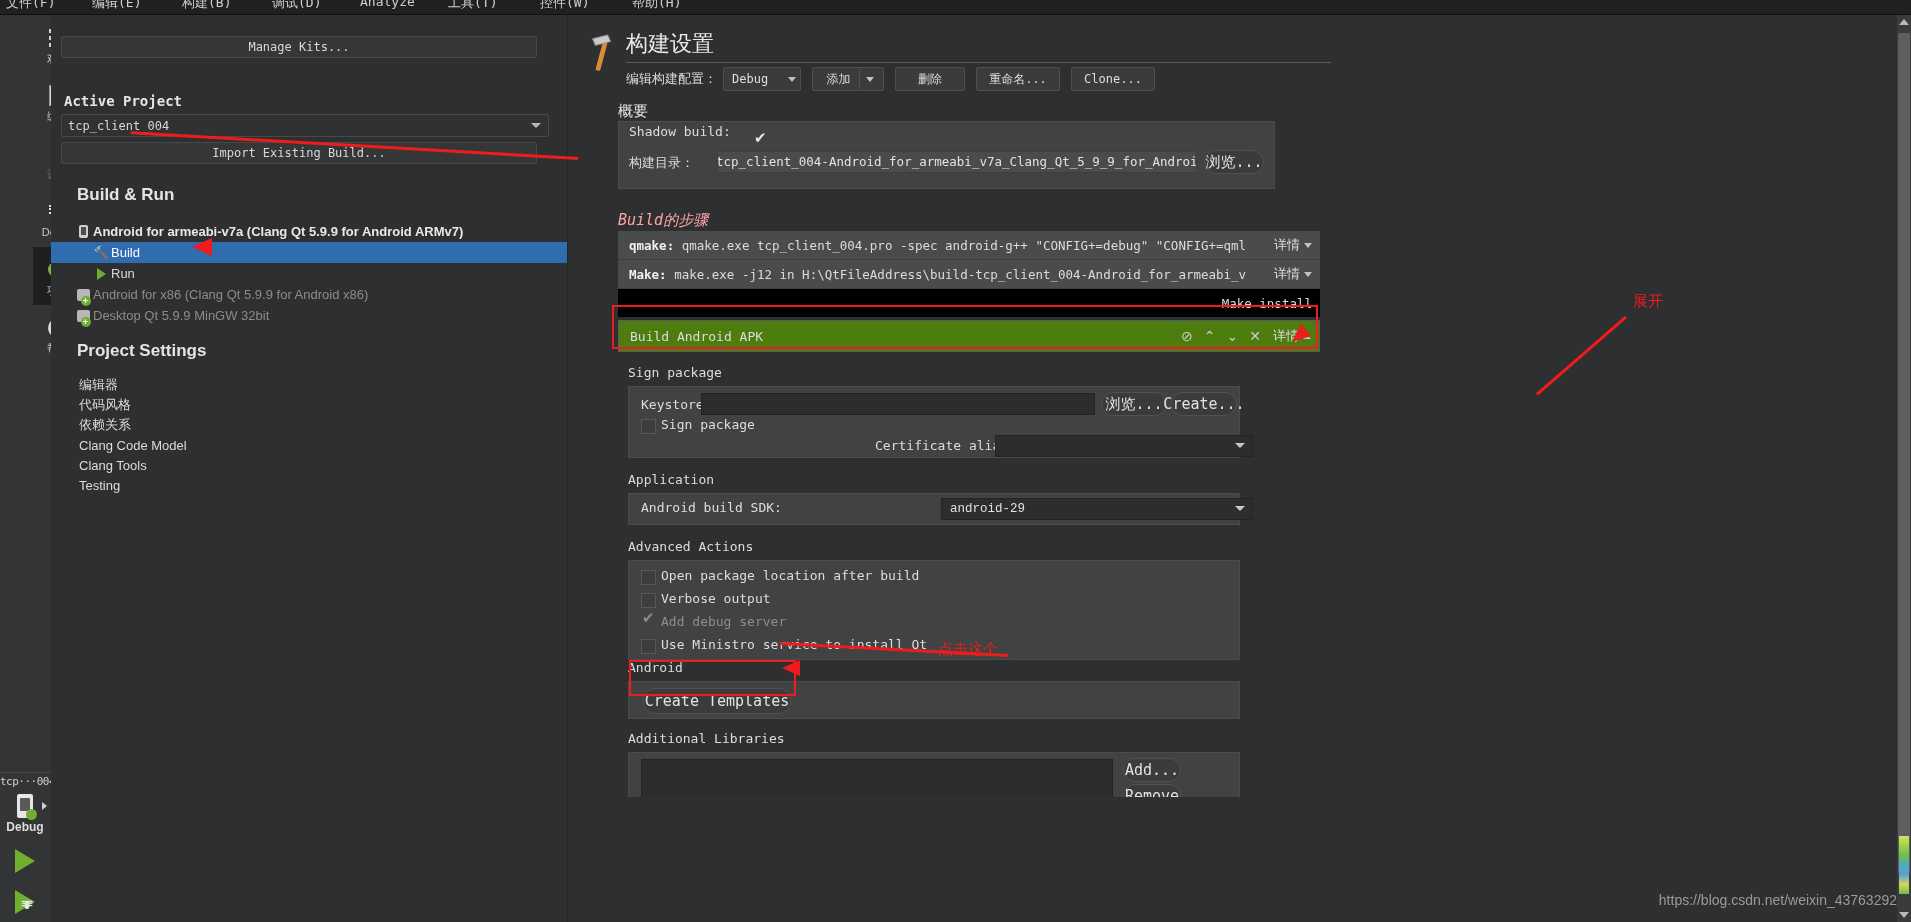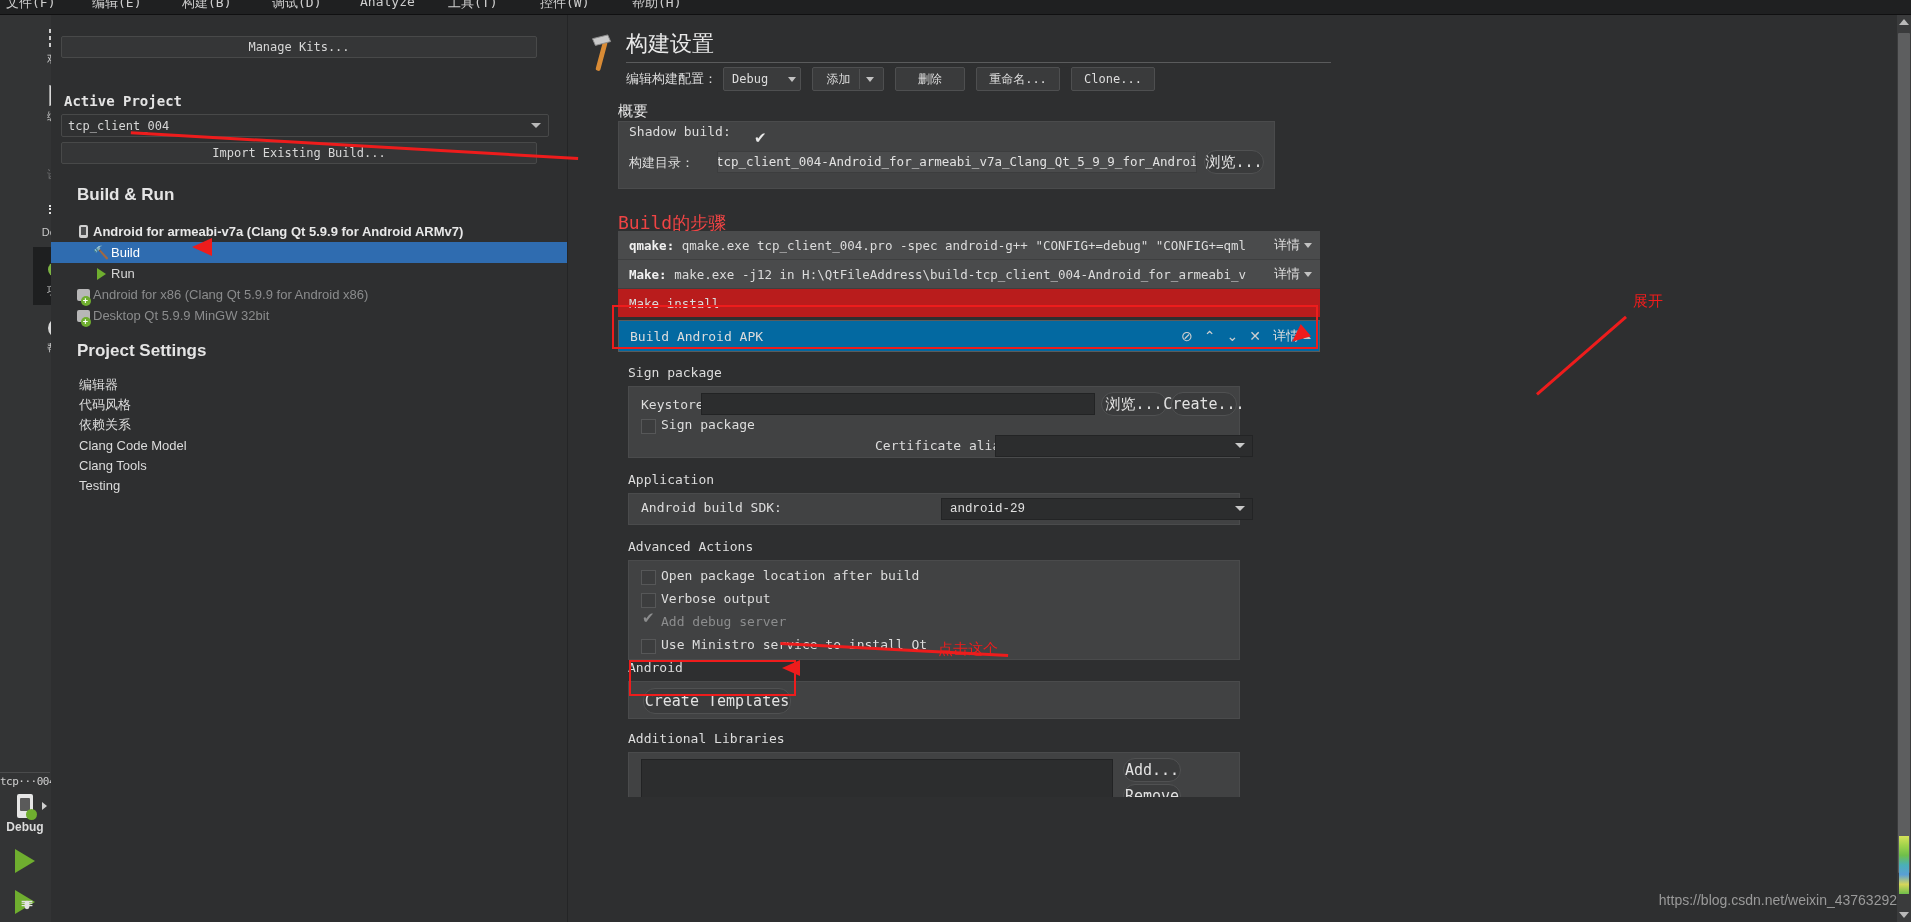--- a/index.html
+++ b/index.html
@@ -131,21 +131,21 @@
     font-family:"DejaVu Sans Mono",monospace;font-size:12px;color:#dedede;
     display:inline-flex;align-items:center;justify-content:center;padding:0 10px;cursor:pointer;
     margin-right:11px;
   }
   .btn.combo-btn{padding:0 4px 0 8px;min-width:66px;justify-content:space-between;}
   .btn .dd{width:0;height:0;border-left:4px solid transparent;border-right:4px solid transparent;
     border-top:5px solid #c2c2c2;margin-left:10px;}
   .btn .sep{width:1px;height:20px;background:#4e4f50;margin-left:8px;}
 
   .grp-label{font-family:"DejaVu Sans",sans-serif;font-size:15px;color:#e6e6e6;}
-  .grp-label-mono{font-family:"DejaVu Sans Mono",monospace;font-size:18px;color:#ef4444;}
+  .grp-label-mono{font-family:"DejaVu Sans Mono",monospace;font-size:15px;color:#fca5a5;font-style:italic;}
 
   .panel{background:#414243;border:1px solid #4a4b4c;}
   .field{background:#4a4b4c;border:1px solid #3c3d3e;}
   .lineedit{background:#2c2d2e;border:1px solid #222324;}
 
   .lbl{font-family:"DejaVu Sans Mono",monospace;font-size:13px;color:#dddddd;}
   .lbl.dim{color:#8c8d8e;}
 
   .cbox{width:13px;height:13px;background:#3c3d3e;border:1px solid #565758;display:inline-block;
     vertical-align:middle;cursor:pointer;}
@@ -388,27 +388,27 @@
           <span class="tri-d"></span>
       </span>
     </div>
     <div class="step">
       <span class="txt"><b>Make:</b> <span>make.exe -j12 in H:\QtFileAddress\build-tcp_client_004-Android_for_armeabi_v</span></span>
       <span class="det">
         <span>详情</span>
           <span class="tri-d"></span>
       </span>
     </div>
-    <div class="step" style="background:#b91c1c;border-bottom:none;">
+    <div class="step" style="background:#000000;border-bottom:none;text-align:right;">
       <span class="txt">Make install</span>
     </div>
   </div>
 
   <div style="position:absolute;left:50px;top:305px;width:702px;">
-    <div class="step" style="height:30px;background:#0369a1;border:1px solid #5a5b5c;">
+    <div class="step" style="height:30px;background:#4d7c0f;border:1px solid #5a5b5c;">
       <span class="txt" style="font-size:13px;">Build Android APK</span>
       <span class="stepicons">
         <span>⊘</span>
         <span>⌃</span>
         <span>⌄</span>
         <span>✕</span>
       </span>
       <span class="det">
         <span>详情</span>
           <span class="tri-u"></span>

